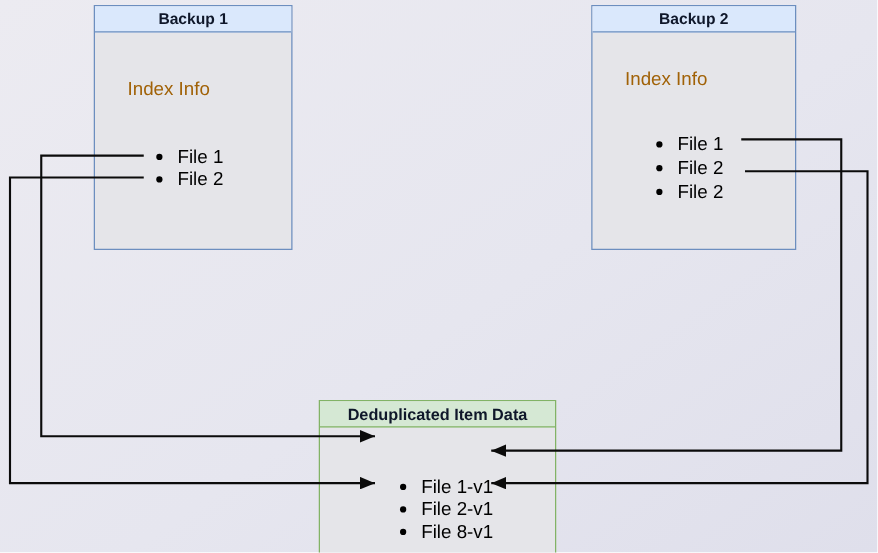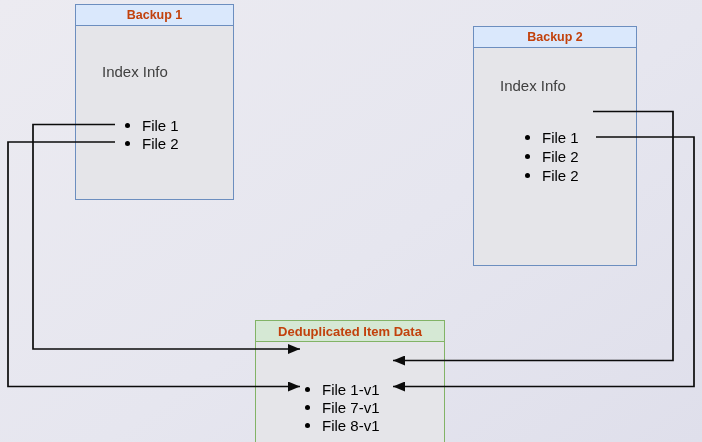--- a/index.html
+++ b/index.html
@@ -17,33 +17,33 @@
     background: #e5e5e9;
     box-sizing: border-box;
   }
   .box.blue  { border-color: #6c8ebf; }
   .box.green { border-color: #82b366; }
   .box-header {
     box-sizing: border-box;
     border-bottom: 1px solid;
     text-align: center;
     font-weight: bold;
-    color: #c2410c;
+    color: #0f172a;
   }
   .blue  > .box-header { background: #dae8fc; border-color: #6c8ebf; height: 21px; line-height: 21px; font-size: 12.5px; }
   .green > .box-header { background: #d5e8d4; border-color: #82b366; height: 21px; line-height: 21px; font-size: 13px; }
 
   #backup1 { left: 75px;  top: 4px;   width: 159px; height: 196px; }
-  #backup2 { left: 473px; top: 4px;   width: 164px; height: 240px; margin-top: 22px; }
+  #backup2 { left: 473px; top: 4px;   width: 164px; height: 196px; }
   #dedup   { left: 255px; top: 280px; width: 190px; height: 184px; margin-top: 40px; }
 
   .section-label {
     position: absolute;
     font-size: 15px;
-    color: #404040;
+    color: #a16207;
     white-space: nowrap;
   }
   #backup1 .section-label { left: 26px; top: 58px; }
   #backup2 .section-label { left: 26px; top: 50px; }
 
   .file-list {
     position: absolute;
     margin: 0; padding: 0;
     list-style: none;
   }
@@ -58,21 +58,21 @@
     flex: 0 0 auto;
     width: 5px; height: 5px;
     border-radius: 50%;
     background: #000;
     margin-right: 12px;
   }
   #backup1 .file-list { left: 49px; top: 111px; }
   #backup1 .file-list li { height: 18px; }
   #backup2 .file-list { left: 51px; top: 101px; }
   #backup2 .file-list li { height: 19px; }
-  #dedup .file-list { left: 49px; top: 59px; text-align: right; }
+  #dedup .file-list { left: 64px; top: 59px; text-align: right; }
   #dedup .file-list li { height: 18px; }
 
   svg.arrow-layer {
     position: absolute;
     left: 0; top: 0;
     width: 702px; height: 442px;
     pointer-events: none;
     z-index: 5;
   }
   svg.arrow-layer path.link {
@@ -122,21 +122,21 @@
 
   <div class="box green" id="dedup">
     <div class="box-header">Deduplicated Item Data</div>
     <ul class="file-list">
       <li>
         <span class="bullet"></span>
         <span>File 1-v1</span>
       </li>
       <li>
         <span class="bullet"></span>
-        <span>File 7-v1</span>
+        <span>File 2-v1</span>
       </li>
       <li>
         <span class="bullet"></span>
         <span>File 8-v1</span>
       </li>
     </ul>
   </div>
 
   <svg class="arrow-layer" viewBox="0 0 702 442" xmlns="http://www.w3.org/2000/svg">
     <defs>

